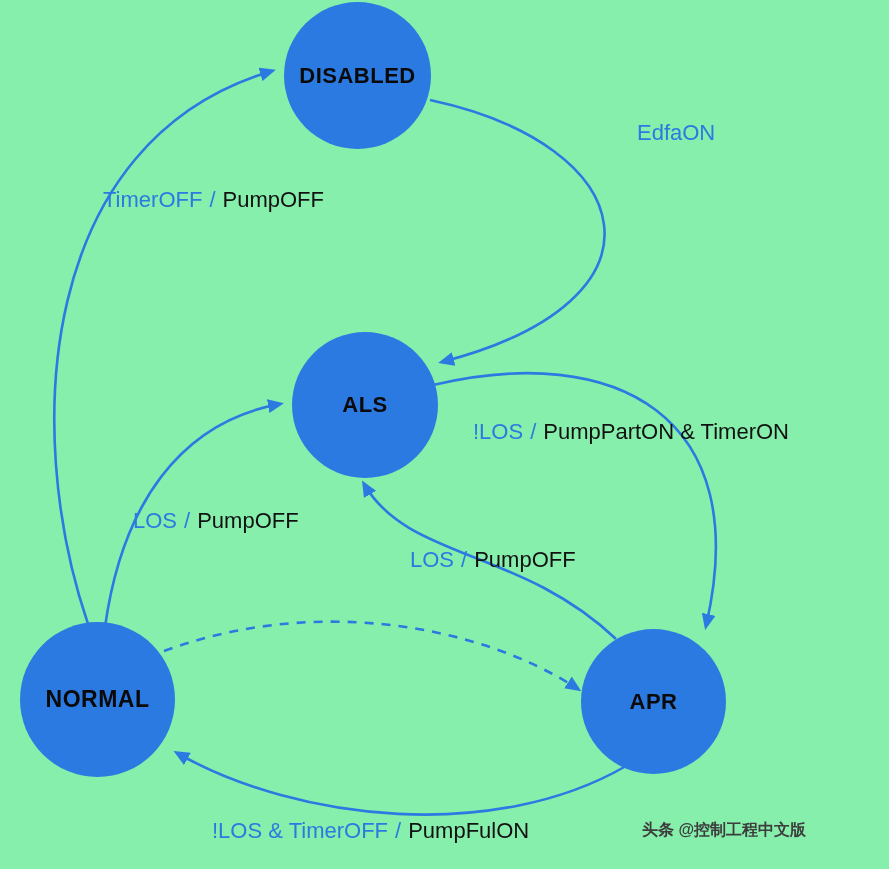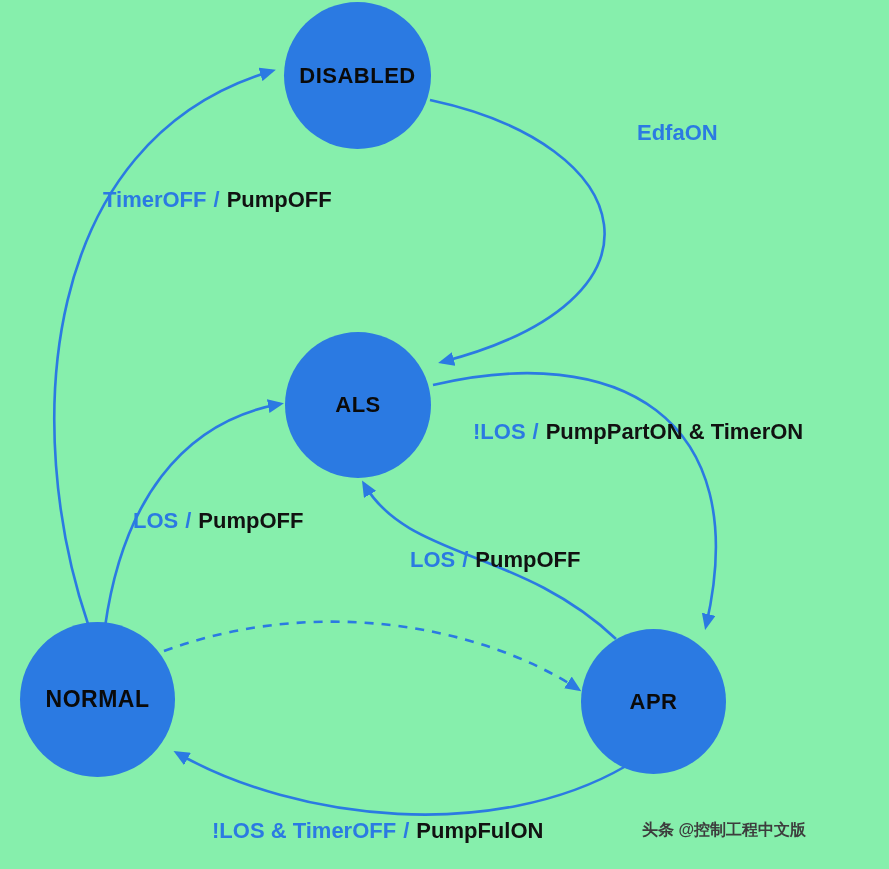--- a/index.html
+++ b/index.html
@@ -31,27 +31,27 @@
     background: #2b7ae2;
     color: #0a0a0a;
     display: flex;
     align-items: center;
     justify-content: center;
     font-weight: bold;
     font-size: 22px;
     letter-spacing: 0.5px;
   }
   .state.disabled { left: 284px; top: 2px;   width: 147px; height: 147px; }
-  .state.als      { left: 285px; top: 332px; width: 146px; height: 146px; }
+  .state.als      { left: 292px; top: 332px; width: 146px; height: 146px; }
   .state.normal   { left: 20px;  top: 622px; width: 155px; height: 155px; font-size: 23px; }
   .state.apr      { left: 581px; top: 629px; width: 145px; height: 145px; }
   .label {
     position: absolute;
     font-size: 22px;
-    font-weight: bold;
+    font-weight: normal;
     white-space: nowrap;
     display: flex;
     gap: 7px;
   }
   .label .cond, .label .sep { color: #2b7ae2; }
   .label .act { color: #111111; }
   .l-edfaon   { left: 637px; top: 120px; }
   .l-edfaoff  { left: 103px; top: 187px; }
   .l-los-na   { left: 133px; top: 508px; }
   .l-nlos-aa  { left: 473px; top: 419px; }

